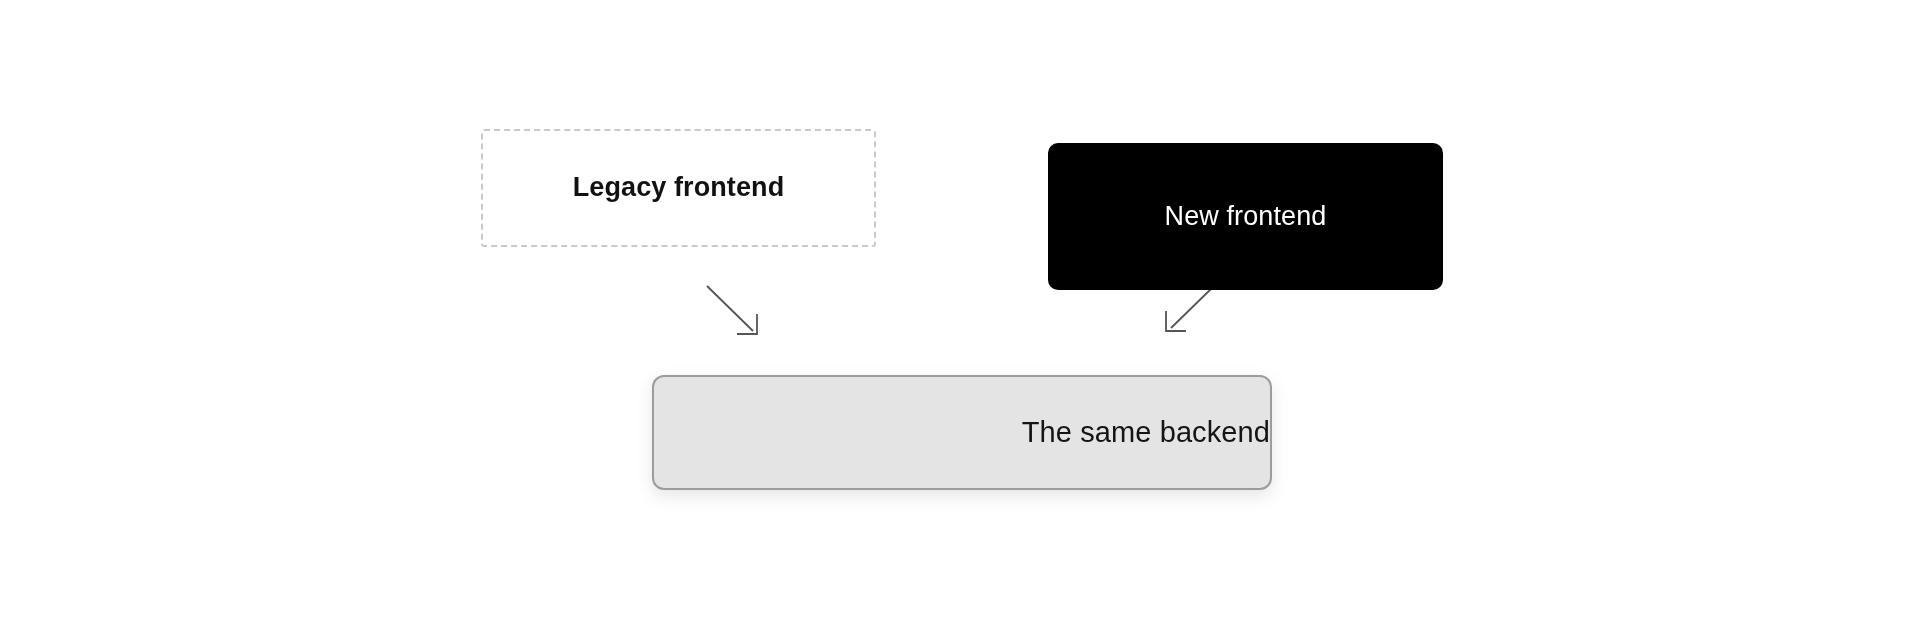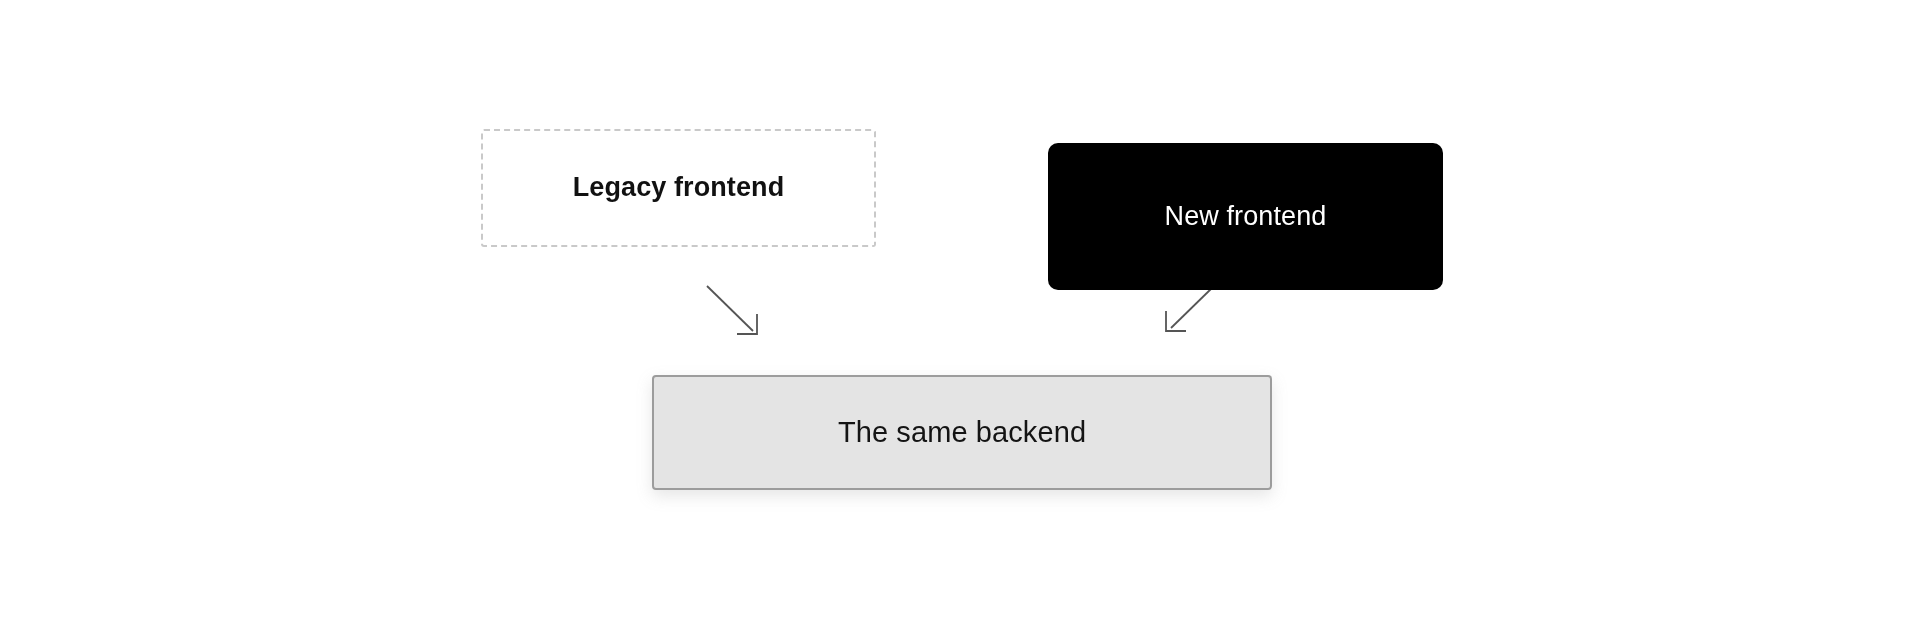--- a/index.html
+++ b/index.html
@@ -68,22 +68,23 @@
   }
 
   
   .node-backend {
     left: 652px;
     top: 375px;
     width: 620px;
     height: 115px;
     background: #e4e4e4;
     border: 2px solid #9c9c9c;
-    border-radius: 4px;
+    border-radius: 12px;
     box-shadow: 0 6px 16px rgba(140, 140, 140, 0.22);
+    justify-content: flex-end;
   }
   .node-backend .node-label {
     color: #141414;
     font-size: 29px;
     font-weight: 400;
     letter-spacing: 0.1px;
   }
 
   
   #connectors {

